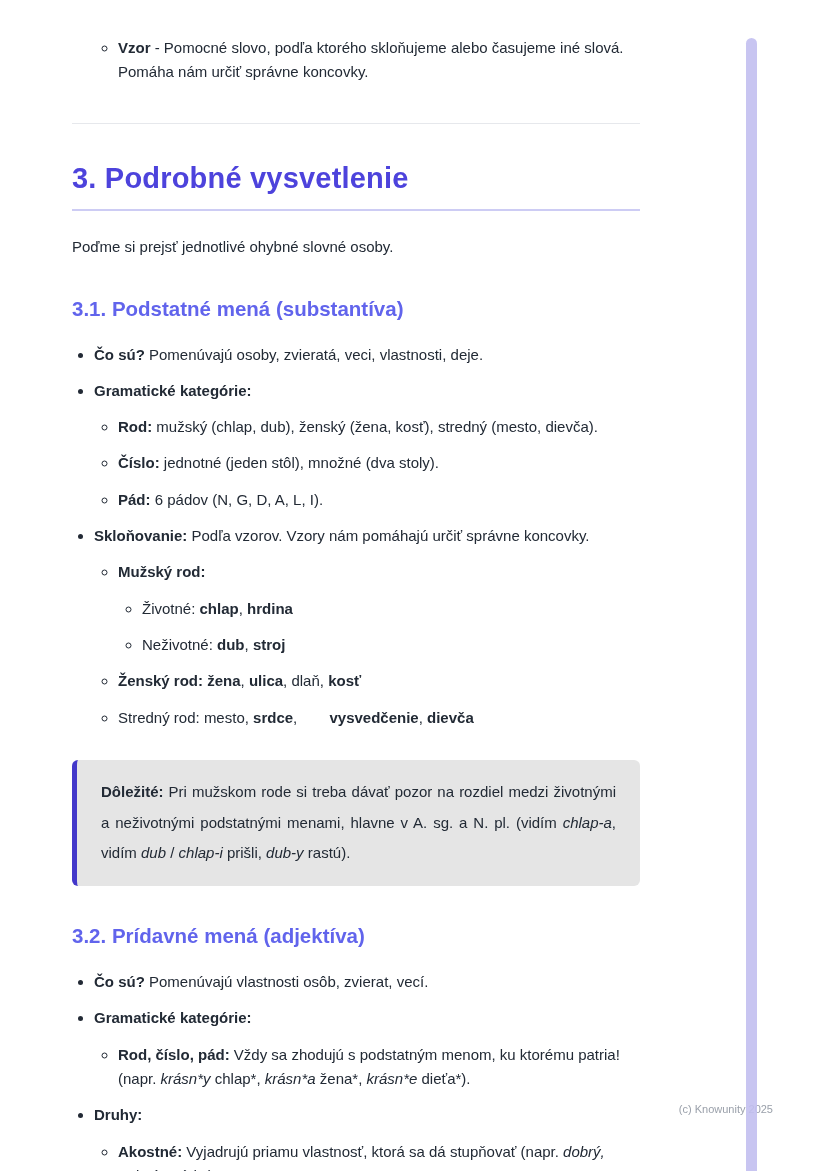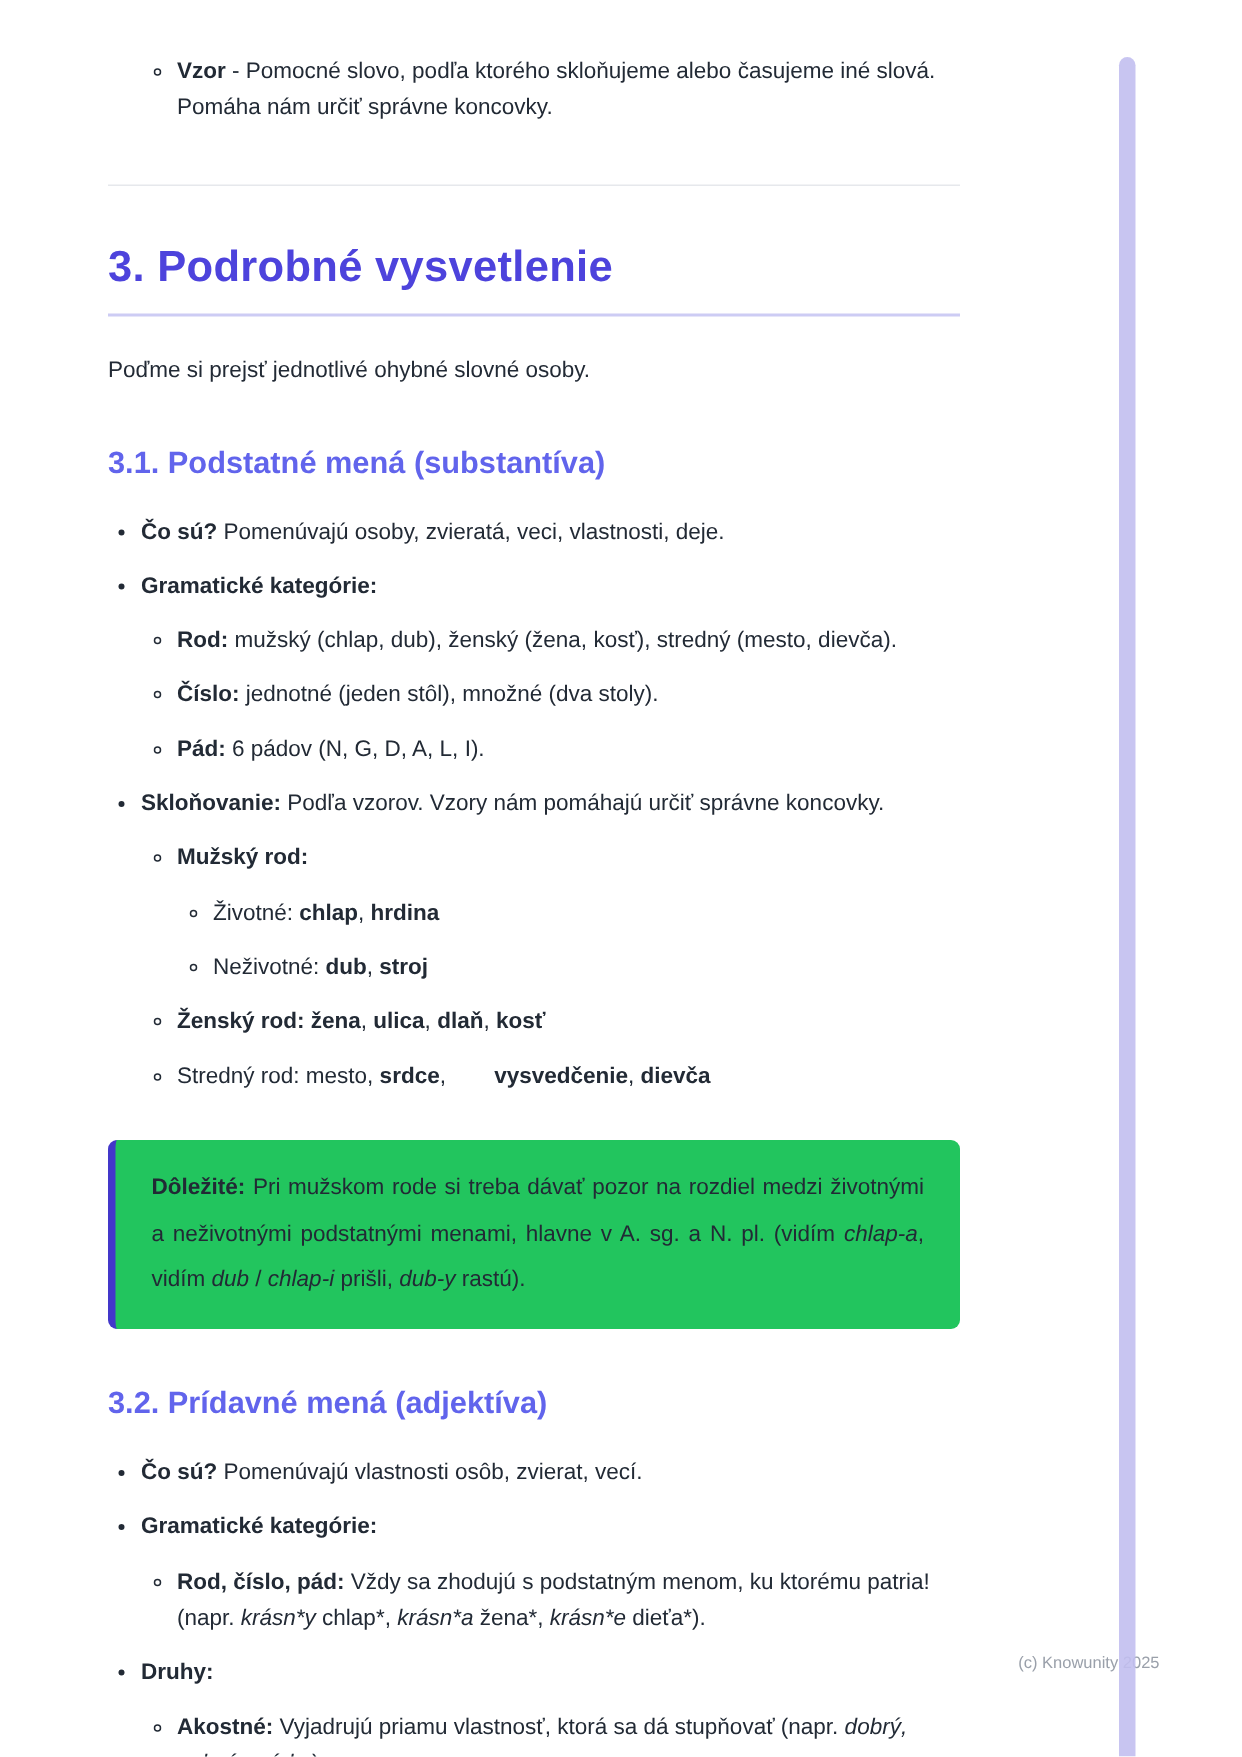--- a/index.html
+++ b/index.html
@@ -45,21 +45,21 @@
   }
   h3.sub-title {
     margin: 38px 0 0 0;
     font-size: 20.5px;
     font-weight: 700;
     color: #6164ec;
   }
   .list-block { margin-top: 22px; }
   .callout {
     margin-top: 30px;
-    background: #22c55e;
+    background: #e5e5e5;
     border-left: 5px solid #4338ca;
     border-radius: 6px;
     padding: 17px 24px;
     line-height: 2.05;
     text-align: justify;
   }
   .footer-note {
     position: absolute;
     right: 55px;
     bottom: 56px;
@@ -107,21 +107,21 @@
     <li>
       <span><span style="font-weight: 700;">Skloňovanie:</span><span> Podľa vzorov. Vzory nám pomáhajú určiť správne koncovky.</span></span>
       <ul>
         <li>
           <span><span style="font-weight: 700;">Mužský rod:</span></span>
           <ul>
             <li><span>Životné: </span><span style="font-weight: 700; text-align: right;">chlap</span><span>, </span><span style="font-weight: 700;">hrdina</span></li>
             <li><span>Neživotné: </span><span style="font-weight: 700;">dub</span><span>, </span><span style="font-weight: 700;">stroj</span></li>
           </ul>
         </li>
-        <li><span style="font-weight: 700;">Ženský rod: žena</span><span>, </span><span style="font-weight: 700;">ulica</span><span>, </span><span style="font-weight: 700;">dlaň</span><span>, </span><span style="font-weight: 700;">kosť</span></li>
+        <li><span style="font-weight: 700;">Ženský rod: žena</span><span>, </span><span style="font-weight: 700;">ulica</span><span>, </span><span style="font-weight: 400;">dlaň</span><span>, </span><span style="font-weight: 700;">kosť</span></li>
         <li><span style="font-weight: 400;">Stredný rod: mesto</span><span>, </span><span style="font-weight: 700;">srdce</span><span>, </span><span style="font-weight: 700; margin-left: 28px;">vysvedčenie</span><span>, </span><span style="font-weight: 700;">dievča</span></li>
       </ul>
     </li>
   </ul>
 
   <div class="callout"><span style="font-weight: 700;">Dôležité:</span><span> Pri mužskom rode si treba dávať pozor na rozdiel medzi životnými a neživotnými podstatnými menami, hlavne v A. sg. a N. pl. (vidím </span><span style="font-style: italic;">chlap-a</span><span>, vidím </span><span style="font-style: italic;">dub</span><span> / </span><span style="font-style: italic;">chlap-i</span><span> prišli, </span><span style="font-style: italic;">dub-y</span><span> rastú).</span></div>
 
   <h3 class="sub-title">3.2. Prídavné mená (adjektíva)</h3>
 
   <ul class="list-block">

